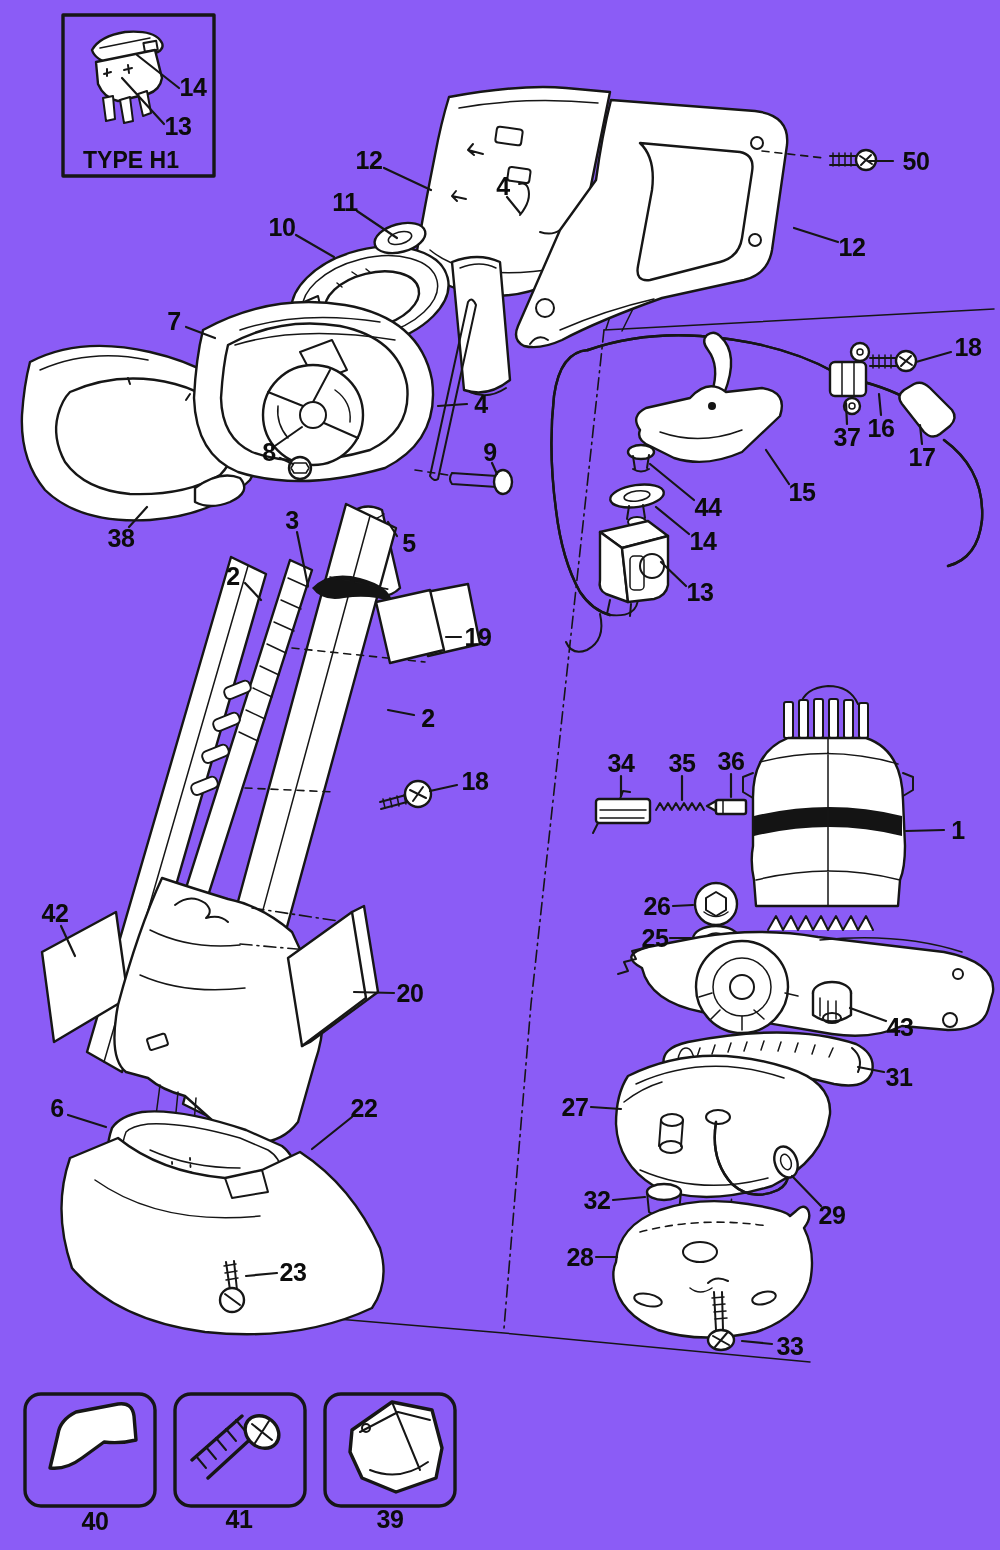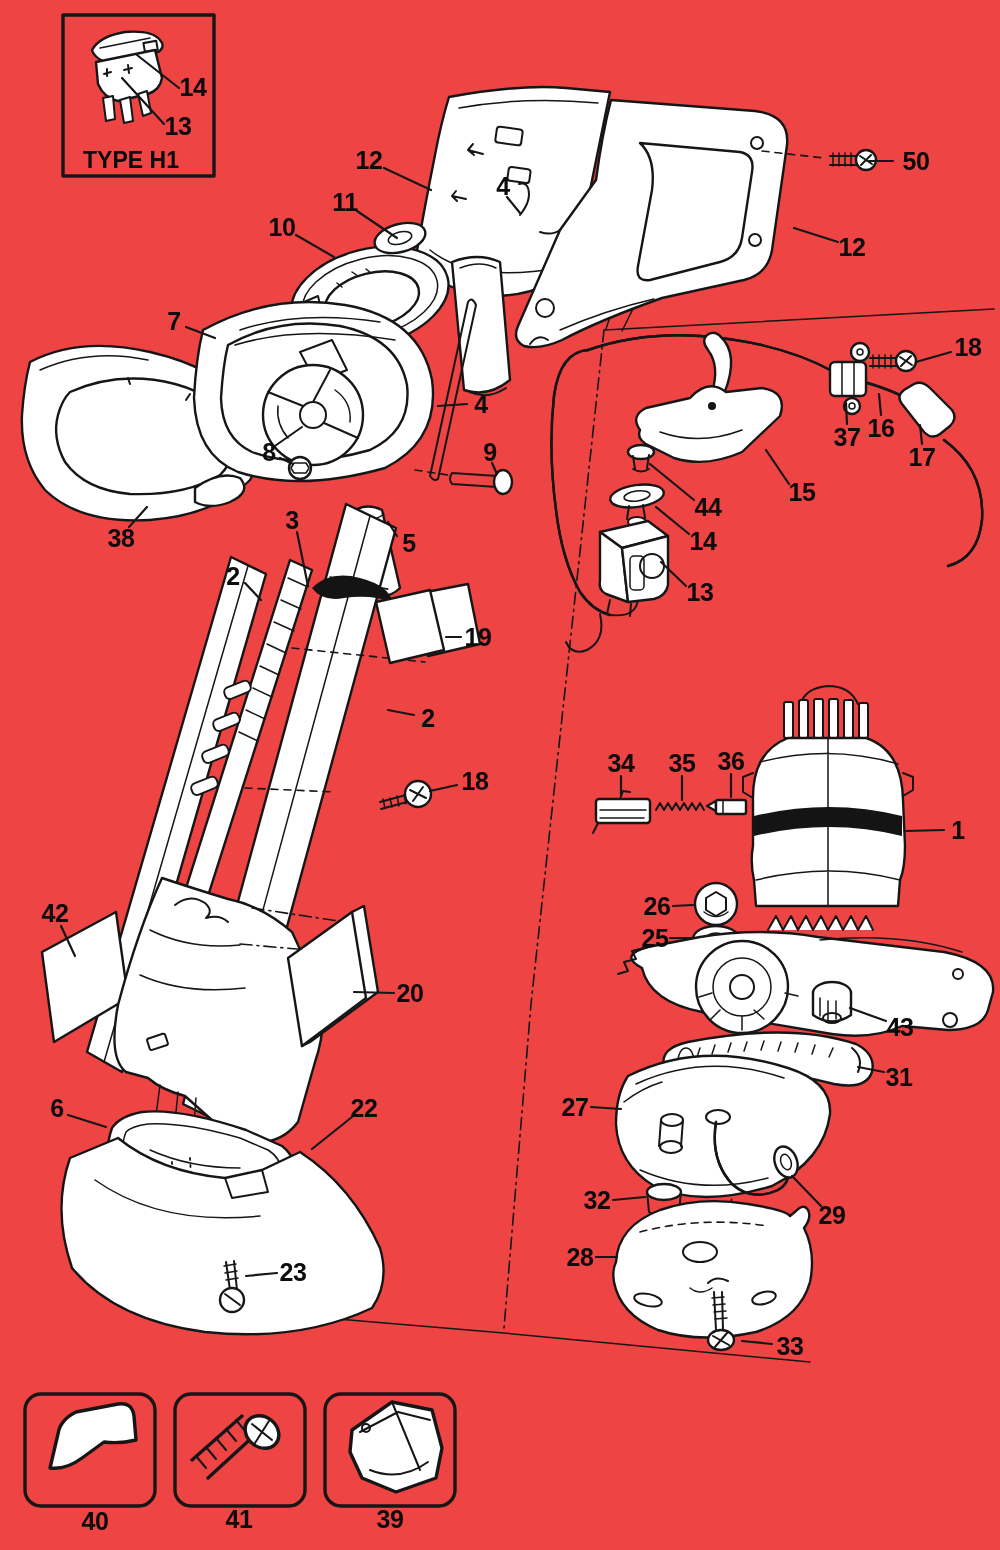--- a/index.html
+++ b/index.html
@@ -1,16 +1,16 @@
 <!DOCTYPE html>
 <html><head>
 <meta charset="utf-8">
 <style>
   html,body{margin:0;padding:0;background:#ffffff;}
-  .page{position:relative;width:1000px;height:1550px;background:#ef4444;overflow:hidden;}
+  .page{position:relative;width:1000px;height:1550px;background:#8b5cf6;overflow:hidden;}
   svg{display:block;}
   
   .art path,.art rect,.art ellipse,.art circle,.art line,.art polyline{
     fill:none;stroke:#161616;stroke-width:2.4;stroke-linecap:round;stroke-linejoin:round;}
   .art .w{fill:#ffffff;}
   .art .k{fill:#141414;stroke:none;}
   .art .thin{stroke-width:1.5;}
   .art .med{stroke-width:2;}
   .art .thick{stroke-width:3.4;}
   .art .dash{stroke-dasharray:7 6;stroke-width:1.6;}

